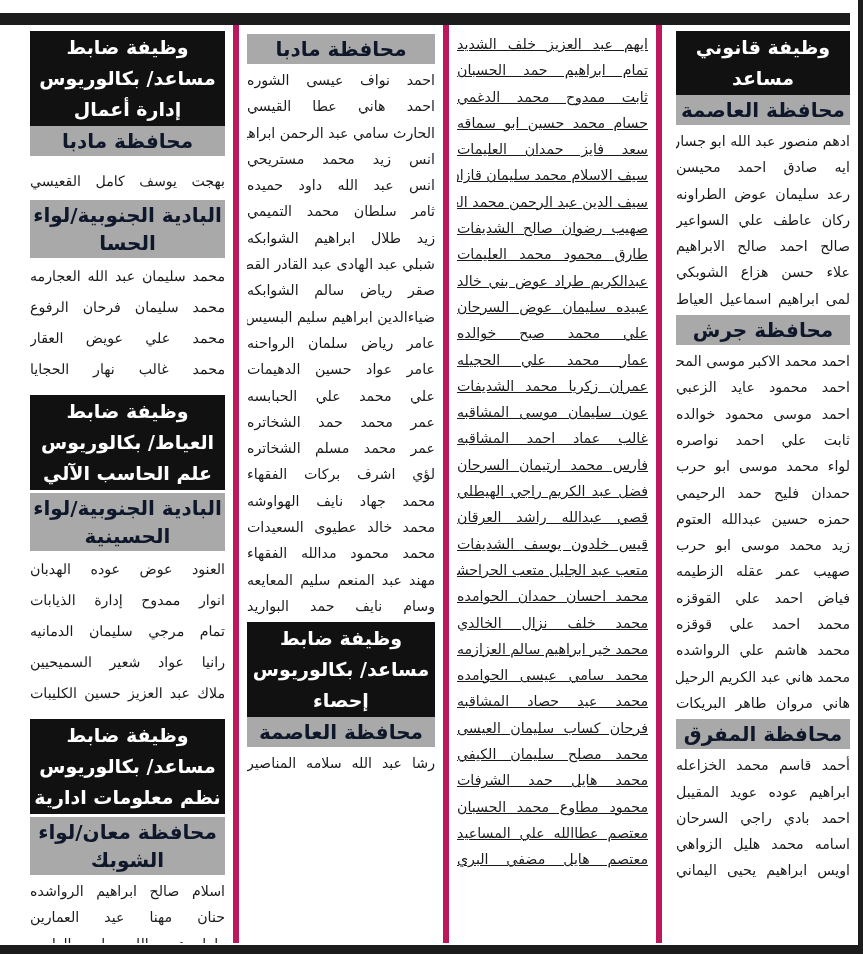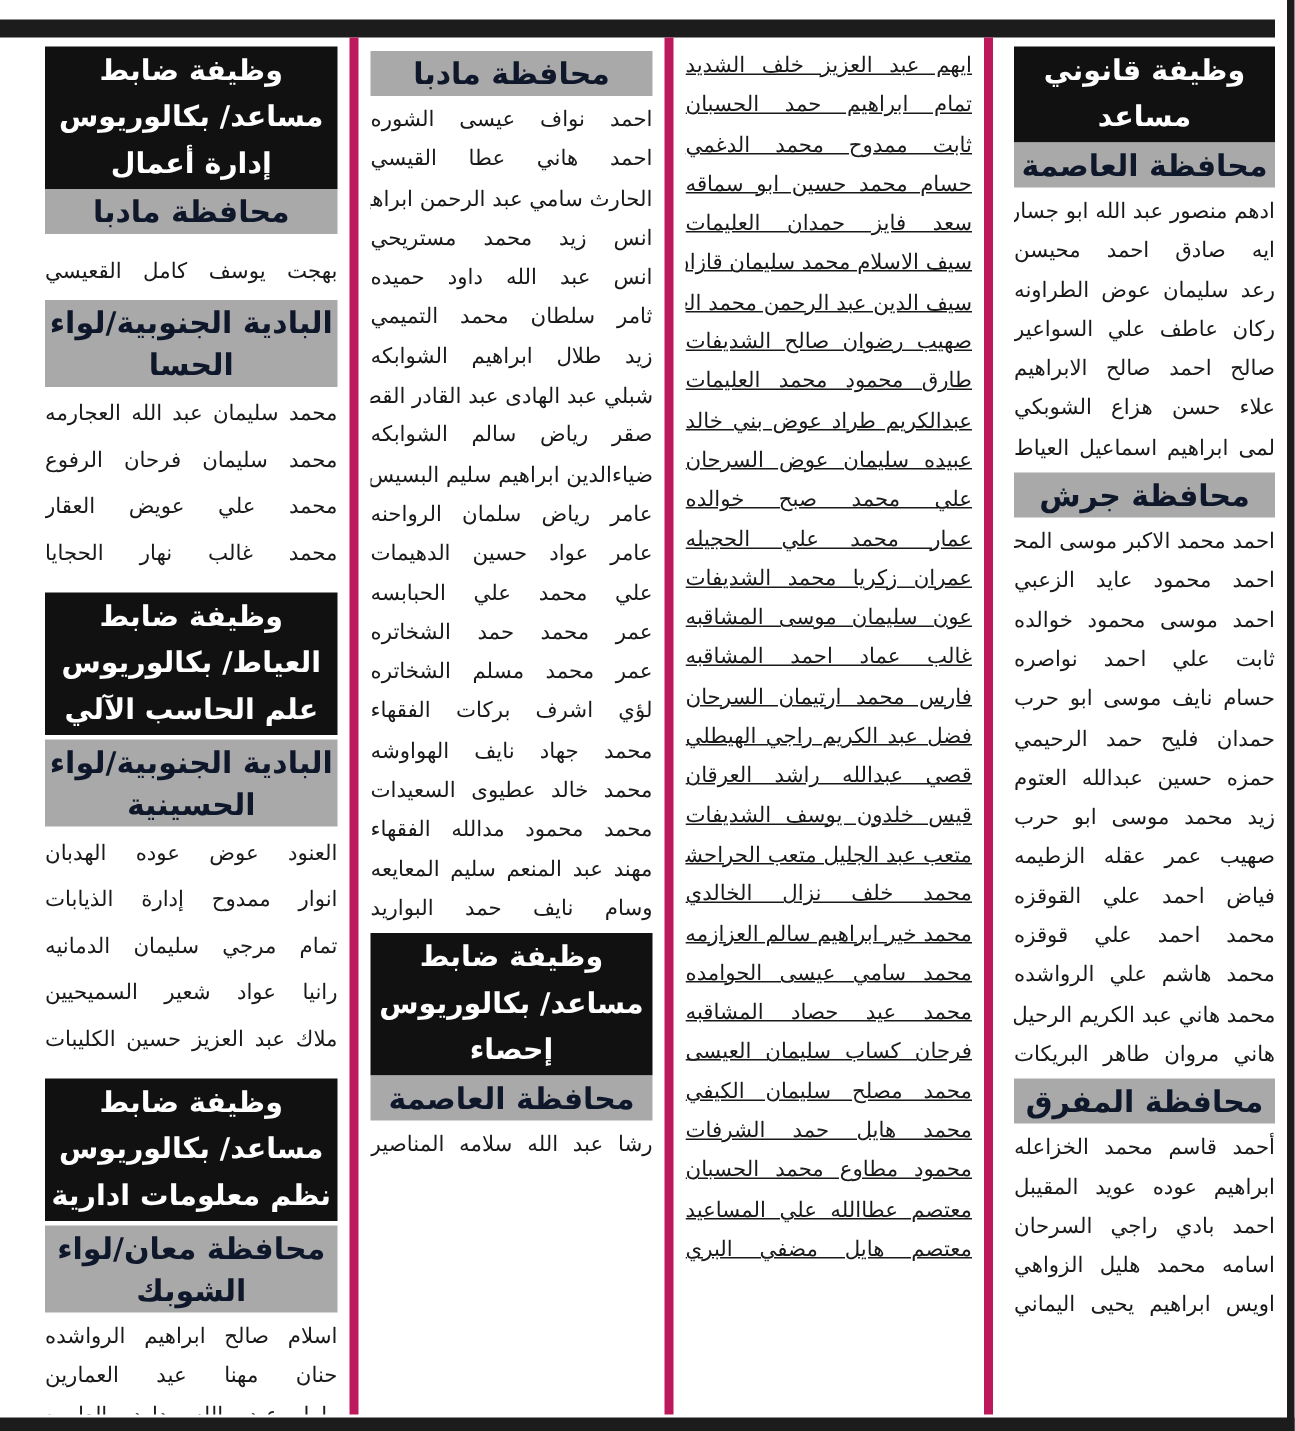--- a/index.html
+++ b/index.html
@@ -44,21 +44,21 @@
         <div class="name">صالح احمد صالح الابراهيم</div>
         <div class="name">علاء حسن هزاع الشوبكي</div>
         <div class="name">لمى ابراهيم اسماعيل العياط</div>
       </div>
     <div class="gray-head sep">محافظة جرش</div>
     <div class="name-list">
         <div class="name">احمد محمد الاكبر موسى المحاسنه</div>
         <div class="name">احمد محمود عايد الزعبي</div>
         <div class="name">احمد موسى محمود خوالده</div>
         <div class="name">ثابت علي احمد نواصره</div>
-        <div class="name">حسام نايف موسى ابو حرب</div>
+        <div class="name">لواء محمد موسى ابو حرب</div>
         <div class="name">حمدان فليح حمد الرحيمي</div>
         <div class="name">حمزه حسين عبدالله العتوم</div>
         <div class="name">زيد محمد موسى ابو حرب</div>
         <div class="name">صهيب عمر عقله الزطيمه</div>
         <div class="name">فياض احمد علي القوقزه</div>
         <div class="name">محمد احمد علي قوقزه</div>
         <div class="name">محمد هاشم علي الرواشده</div>
         <div class="name">محمد هاني عبد الكريم الرحيل</div>
         <div class="name">هاني مروان طاهر البريكات</div>
       </div>
@@ -88,20 +88,21 @@
         <div class="name">علي محمد صبح خوالده</div>
         <div class="name">عمار محمد علي الحجيله</div>
         <div class="name">عمران زكريا محمد الشديفات</div>
         <div class="name">عون سليمان موسى المشاقبه</div>
         <div class="name">غالب عماد احمد المشاقبه</div>
         <div class="name">فارس محمد ارتيمان السرحان</div>
         <div class="name">فضل عبد الكريم راجي الهيطلي</div>
         <div class="name">قصي عبدالله راشد العرقان</div>
         <div class="name">قيس خلدون يوسف الشديفات</div>
         <div class="name">متعب عبد الجليل متعب الحراحشه</div>
+        <div class="name">محمد احسان حمدان الحوامده</div>
         <div class="name">محمد خلف نزال الخالدي</div>
         <div class="name">محمد خير ابراهيم سالم العزازمه</div>
         <div class="name">محمد سامي عيسى الحوامده</div>
         <div class="name">محمد عيد حصاد المشاقبه</div>
         <div class="name">فرحان كساب سليمان العيسى</div>
         <div class="name">محمد مصلح سليمان الكيفي</div>
         <div class="name">محمد هايل حمد الشرفات</div>
         <div class="name">محمود مطاوع محمد الحسبان</div>
         <div class="name">معتصم عطاالله علي المساعيد</div>
         <div class="name">معتصم هايل مضفي البري</div>

